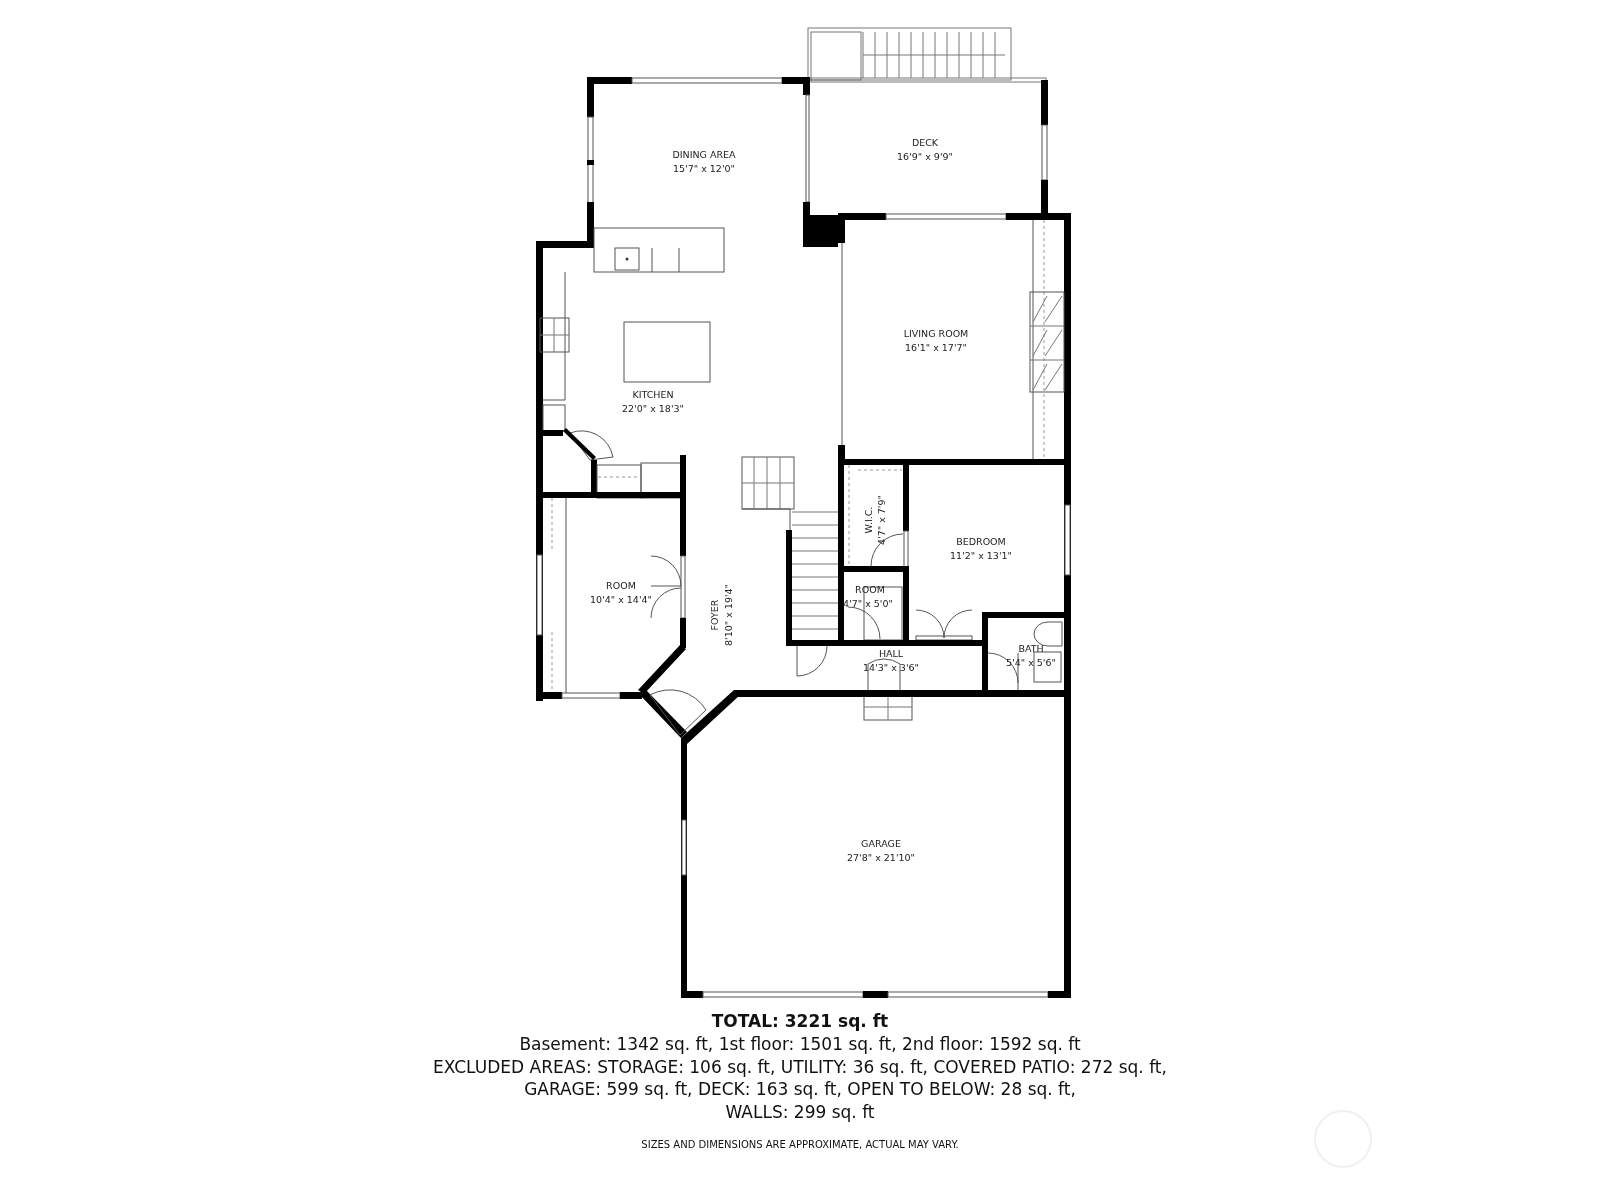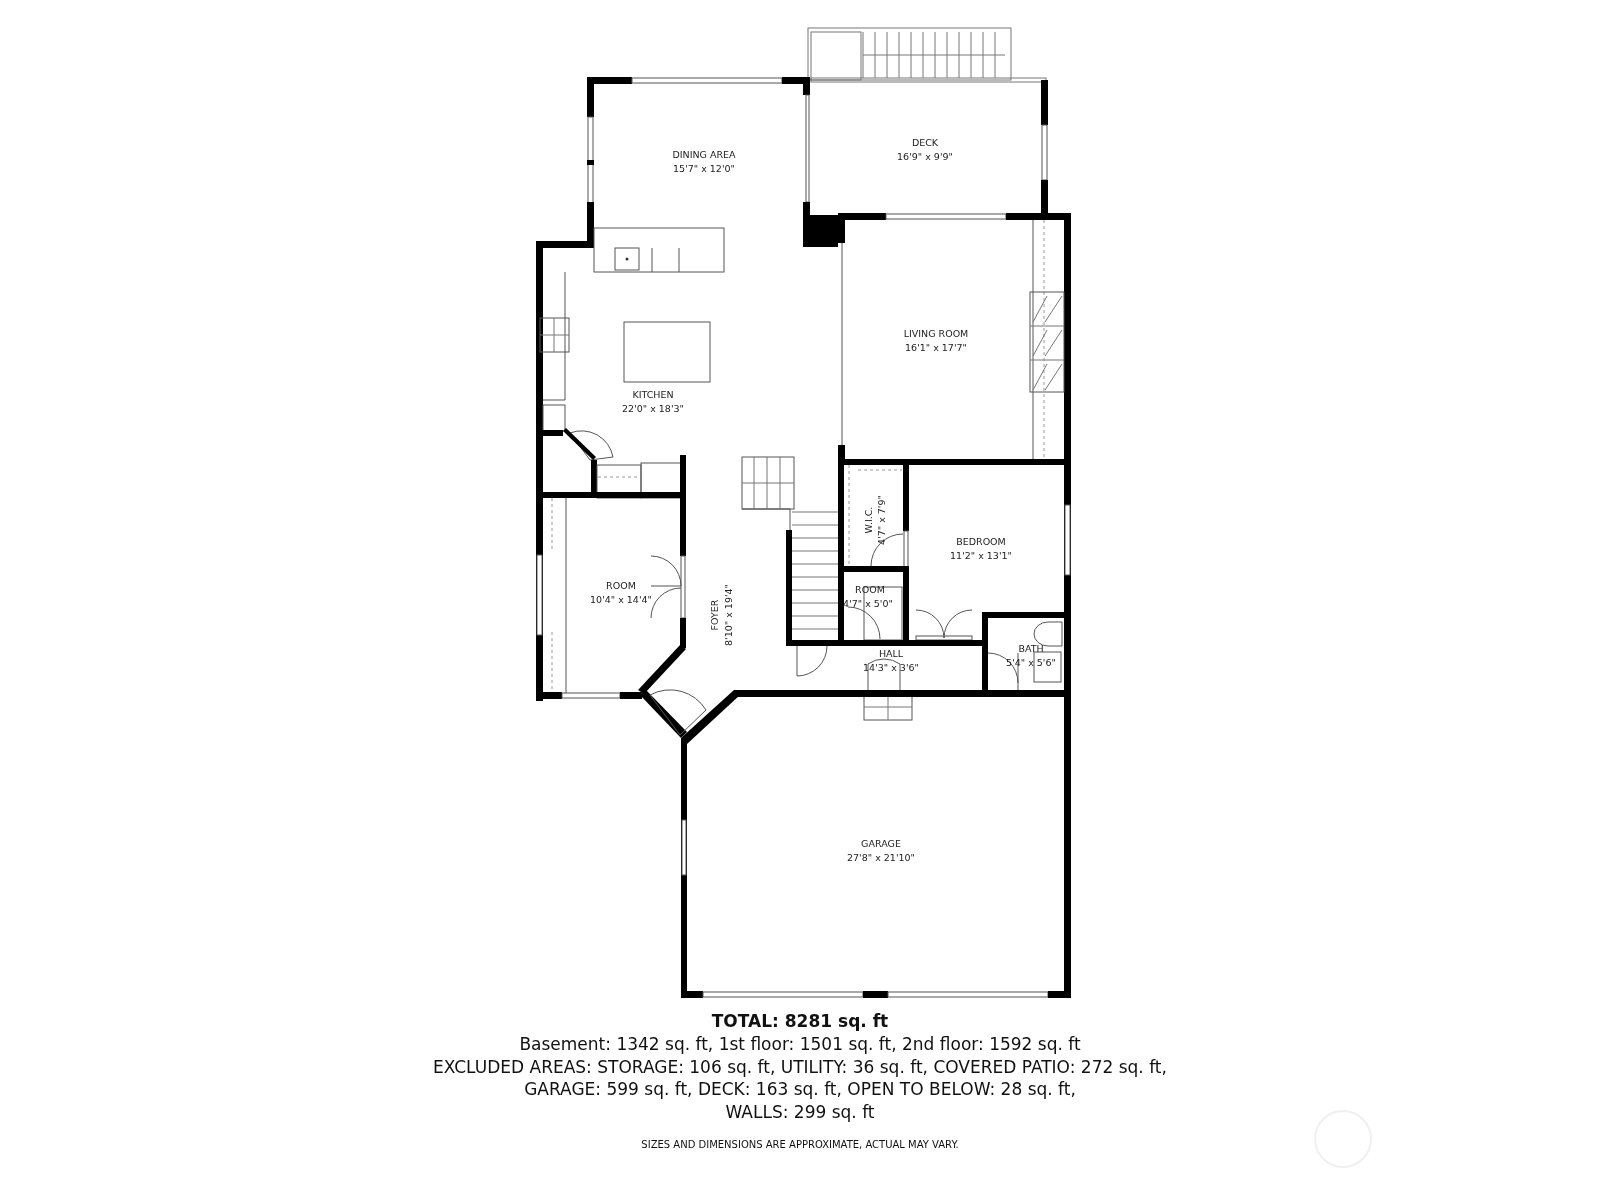--- a/index.html
+++ b/index.html
@@ -239,19 +239,19 @@
     <text class="room-label" x="891" y="671">14'3" x 3'6"</text>
 
     <text class="room-label" x="1031" y="652">BATH</text>
     <text class="room-label" x="1031" y="666">5'4" x 5'6"</text>
 
     <text class="room-label" x="881" y="847">GARAGE</text>
     <text class="room-label" x="881" y="861">27'8" x 21'10"</text>
   </g>
 </svg>
 
-<div id="total" class="summary">TOTAL: 8281 sq. ft</div>
+<div id="total" class="summary">TOTAL: 3221 sq. ft</div>
 <div id="l1" class="summary line">Basement: 1342 sq. ft, 1st floor: 1501 sq. ft, 2nd floor: 1592 sq. ft</div>
 <div id="l2" class="summary line">EXCLUDED AREAS: STORAGE: 106 sq. ft, UTILITY: 36 sq. ft, COVERED PATIO: 272 sq. ft,</div>
 <div id="l3" class="summary line">GARAGE: 599 sq. ft, DECK: 163 sq. ft, OPEN TO BELOW: 28 sq. ft,</div>
 <div id="l4" class="summary line">WALLS: 299 sq. ft</div>
 <div id="disclaimer" class="summary">SIZES AND DIMENSIONS ARE APPROXIMATE, ACTUAL MAY VARY.</div>
 <div id="logo"></div>
 
 </body></html>

